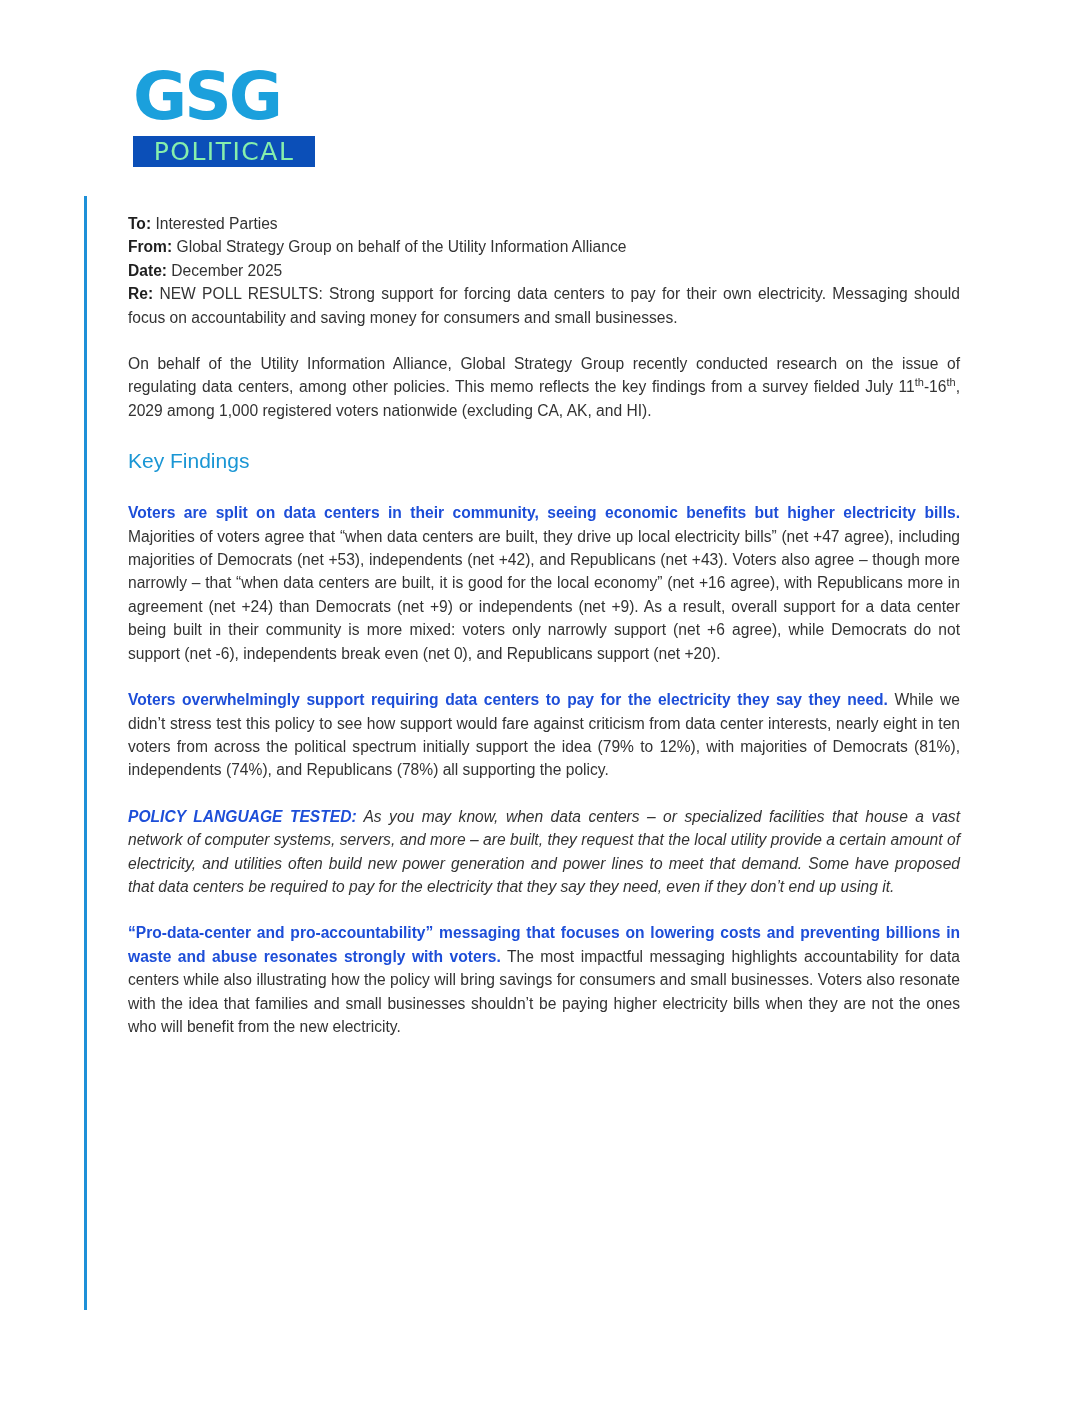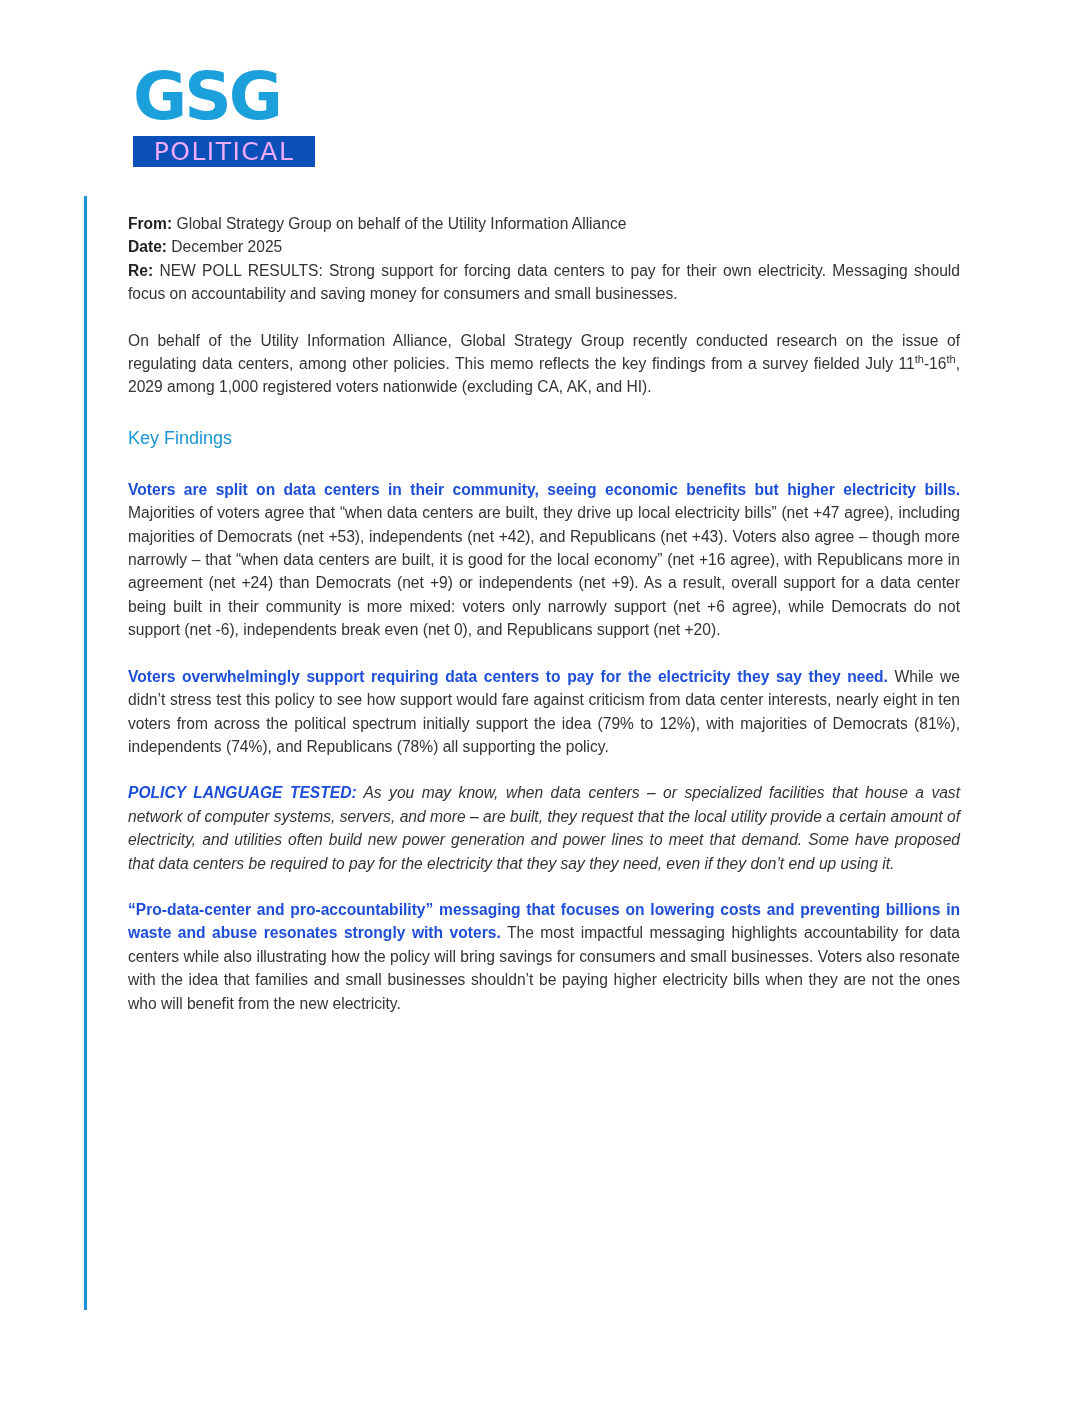--- a/index.html
+++ b/index.html
@@ -3,51 +3,55 @@
 <meta charset="utf-8">
 <style>
   html, body { margin: 0; padding: 0; background: #ffffff; }
   body { width: 1088px; height: 1408px; position: relative; overflow: hidden;
          font-family: "Liberation Sans", "DejaVu Sans", sans-serif; color: #2b2b2b; }
 
   .logo { position: absolute; left: 133px; top: 62px; width: 182px; }
   .logo-gsg { font-family: "DejaVu Sans", sans-serif; font-weight: bold; font-size: 66px;
               line-height: 70px; color: #1ba0dc; letter-spacing: -3px; height: 70px;
               transform: scaleY(1.0); }
-  .logo-band { margin-top: 4px; background: #0b4fb8; color: #f0abfc; height: 31px;
+  .logo-band { margin-top: 4px; background: #0b4fb8; color: #86efac; height: 31px;
                width: 182px; text-align: center; font-size: 25px; line-height: 31px;
                letter-spacing: 1.5px; font-family: "DejaVu Sans", sans-serif; }
 
   .accent-bar { position: absolute; left: 84px; top: 196px; width: 3px; height: 1114px;
                 background: #1e90d8; }
 
   .content { position: absolute; left: 128px; top: 212px; width: 832px;
              font-size: 15.6px; line-height: 23.4px; color: #333333; }
   .content p { margin: 0; text-align: justify; }
   .meta-line { margin: 0; }
   .label { font-weight: bold; color: #1f1f1f; }
   .para { margin-top: 23px !important; }
-  .heading { margin-top: 24px; margin-bottom: 25px; font-size: 18px; line-height: 30px;
+  .heading { margin-top: 24px; margin-bottom: 25px; font-size: 21px; line-height: 30px;
              color: #1a96d4; font-weight: normal; }
   .lead { font-weight: bold; color: #1d4ed8; }
   .italic { font-style: italic; }
   sup { font-size: 11px; line-height: 0; vertical-align: super; }
 </style>
 </head>
 <body>
 
 <div class="logo">
   <div class="logo-gsg">GSG</div>
   <div class="logo-band">POLITICAL</div>
 </div>
 
 <div class="accent-bar"></div>
 
 <div class="content">
   <div>
+    <p class="meta-line">
+      <span class="label">To:</span>
+      <span>Interested Parties</span>
+    </p>
     <p class="meta-line">
       <span class="label">From:</span>
       <span>Global Strategy Group on behalf of the Utility Information Alliance</span>
     </p>
     <p class="meta-line">
       <span class="label">Date:</span>
       <span>December 2025</span>
     </p>
     <p class="meta-line">
       <span class="label">Re:</span>

